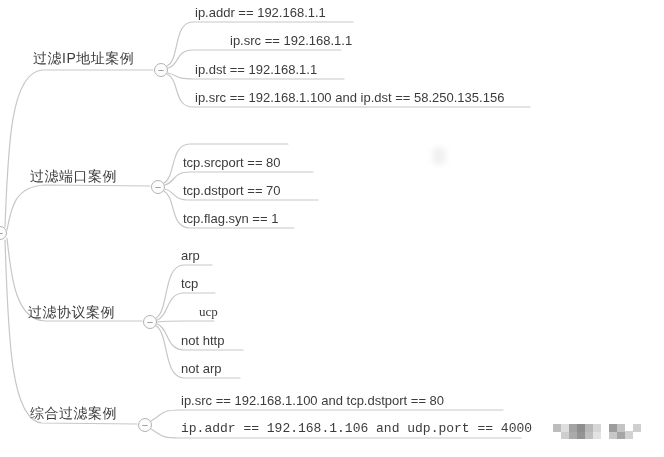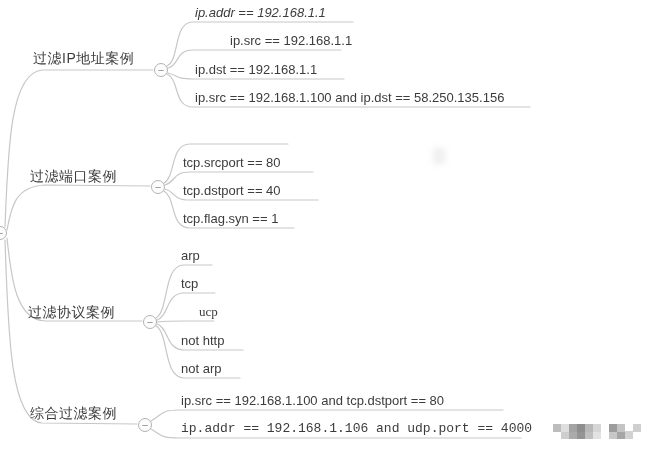--- a/index.html
+++ b/index.html
@@ -127,27 +127,27 @@
 
     <path d="M 151 421 C 163 414, 161 410, 179 410 L 503 410"></path>
     <path d="M 151 429 C 163 436, 161 438, 179 438 L 521 438"></path>
   </svg>
 
   <div class="node branch" style="left:33px; top:49px;">过滤IP地址案例</div>
   <div class="node branch" style="left:28px; top:303px;">过滤协议案例</div>
   <div class="node branch" style="left:30px; top:167px;">过滤端口案例</div>
   <div class="node branch" style="left:30px; top:404px;">综合过滤案例</div>
 
-  <div class="node leaf" style="left:195px; top:5px;font-style:italic;">ip.addr == 192.168.1.1</div>
+  <div class="node leaf" style="left:195px; top:5px;">ip.addr == 192.168.1.1</div>
   <div class="node leaf" style="left:195px; top:33px;padding-left:35px;">ip.src == 192.168.1.1</div>
   <div class="node leaf" style="left:195px; top:62px;">ip.dst == 192.168.1.1</div>
   <div class="node leaf" style="left:195px; top:90px;">ip.src == 192.168.1.100 and ip.dst == 58.250.135.156</div>
 
   <div class="node leaf" style="left:183px; top:155px;">tcp.srcport == 80</div>
-  <div class="node leaf" style="left:183px; top:183px;">tcp.dstport == 40</div>
+  <div class="node leaf" style="left:183px; top:183px;">tcp.dstport == 70</div>
   <div class="node leaf" style="left:183px; top:211px;">tcp.flag.syn == 1</div>
 
   <div class="node leaf" style="left:181px; top:248px;">arp</div>
   <div class="node leaf" style="left:181px; top:276px;">tcp</div>
   <div class="node leaf" style="left:199px; top:304px;font-family:Liberation Serif, serif;">ucp</div>
   <div class="node leaf" style="left:181px; top:333px;">not http</div>
   <div class="node leaf" style="left:181px; top:361px;text-align:center;">not arp</div>
 
   <div class="node leaf" style="left:181px; top:393px;">ip.src == 192.168.1.100 and tcp.dstport == 80</div>
   <div class="node leaf" style="left:181px; top:421px;font-family:Liberation Mono, monospace;">ip.addr == 192.168.1.106 and udp.port == 4000</div>

